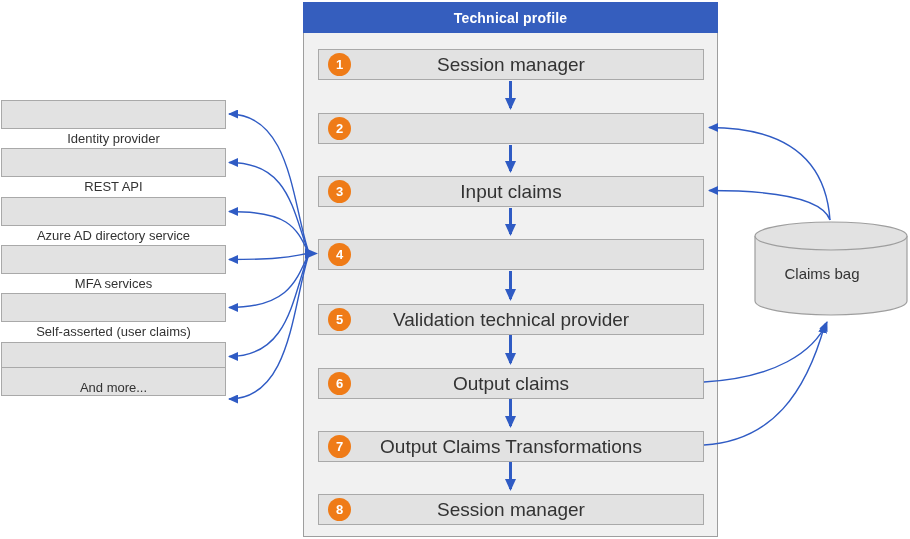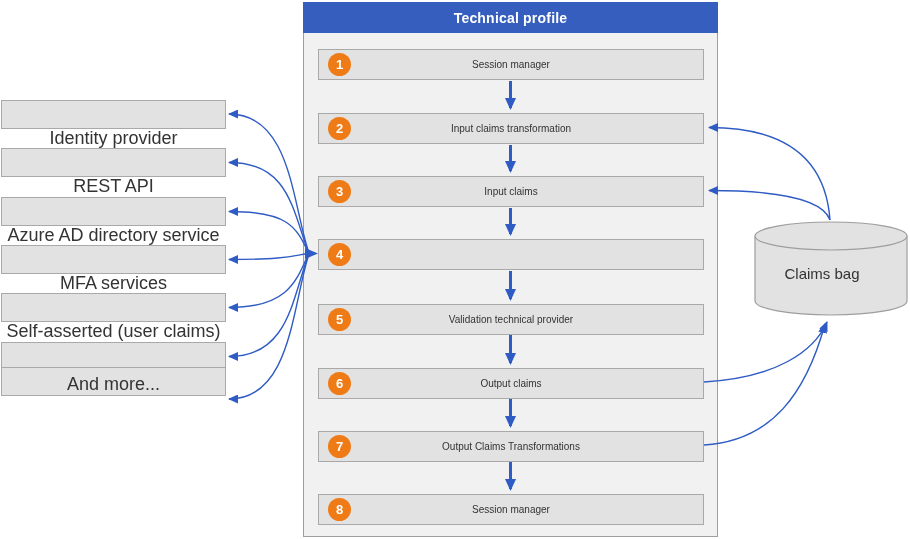--- a/index.html
+++ b/index.html
@@ -36,29 +36,29 @@
   .step{
     position:absolute;left:14px;width:386px;height:31px;
     background:var(--box-fill);border:1px solid var(--box-border);
     box-sizing:border-box;display:flex;align-items:center;justify-content:center;
   }
   .badge{
     position:absolute;left:9px;top:3px;width:23px;height:23px;border-radius:50%;
     background:var(--badge-orange);color:#ffffff;font-size:13px;font-weight:bold;
     display:flex;align-items:center;justify-content:center;
   }
-  .step-label{font-size:10px;color:var(--text);white-space:nowrap;}
+  .step-label{font-size:19px;color:var(--text);white-space:nowrap;}
 
   .src-box{
     position:absolute;left:1px;width:225px;height:29px;
     background:var(--box-fill);border:1px solid var(--box-border);
     box-sizing:border-box;display:flex;align-items:center;justify-content:center;
     z-index:1;
   }
-  .src-label{font-size:18px;color:var(--text);white-space:nowrap;margin-top:48px;}
+  .src-label{font-size:13px;color:var(--text);white-space:nowrap;margin-top:48px;}
 
   .claims-bag{position:absolute;left:754px;top:221px;width:136px;height:95px;z-index:1;}
   .claims-bag svg{display:block;}
   .cyl{fill:var(--box-fill);stroke:var(--panel-border);stroke-width:1.2;}
   .claims-label{
     position:absolute;left:0;top:44px;width:100%;text-align:center;
     font-size:15px;color:var(--text);
   }
 </style>
 </head>
@@ -126,21 +126,20 @@
 
   <div class="panel">
     <div class="panel-header">Technical profile</div>
     <div id="steps-list">
         <div class="step" style="top: 46px;">
           <span class="badge">1</span>
           <span class="step-label">Session manager</span>
         </div>
         <div class="step" style="top: 110px;">
           <span class="badge">2</span>
-          <span class="step-label">Input claims transformation</span>
         </div>
         <div class="step" style="top: 173px;">
           <span class="badge">3</span>
           <span class="step-label">Input claims</span>
         </div>
         <div class="step" style="top: 236px;">
           <span class="badge">4</span>
         </div>
         <div class="step" style="top: 301px;">
           <span class="badge">5</span>

